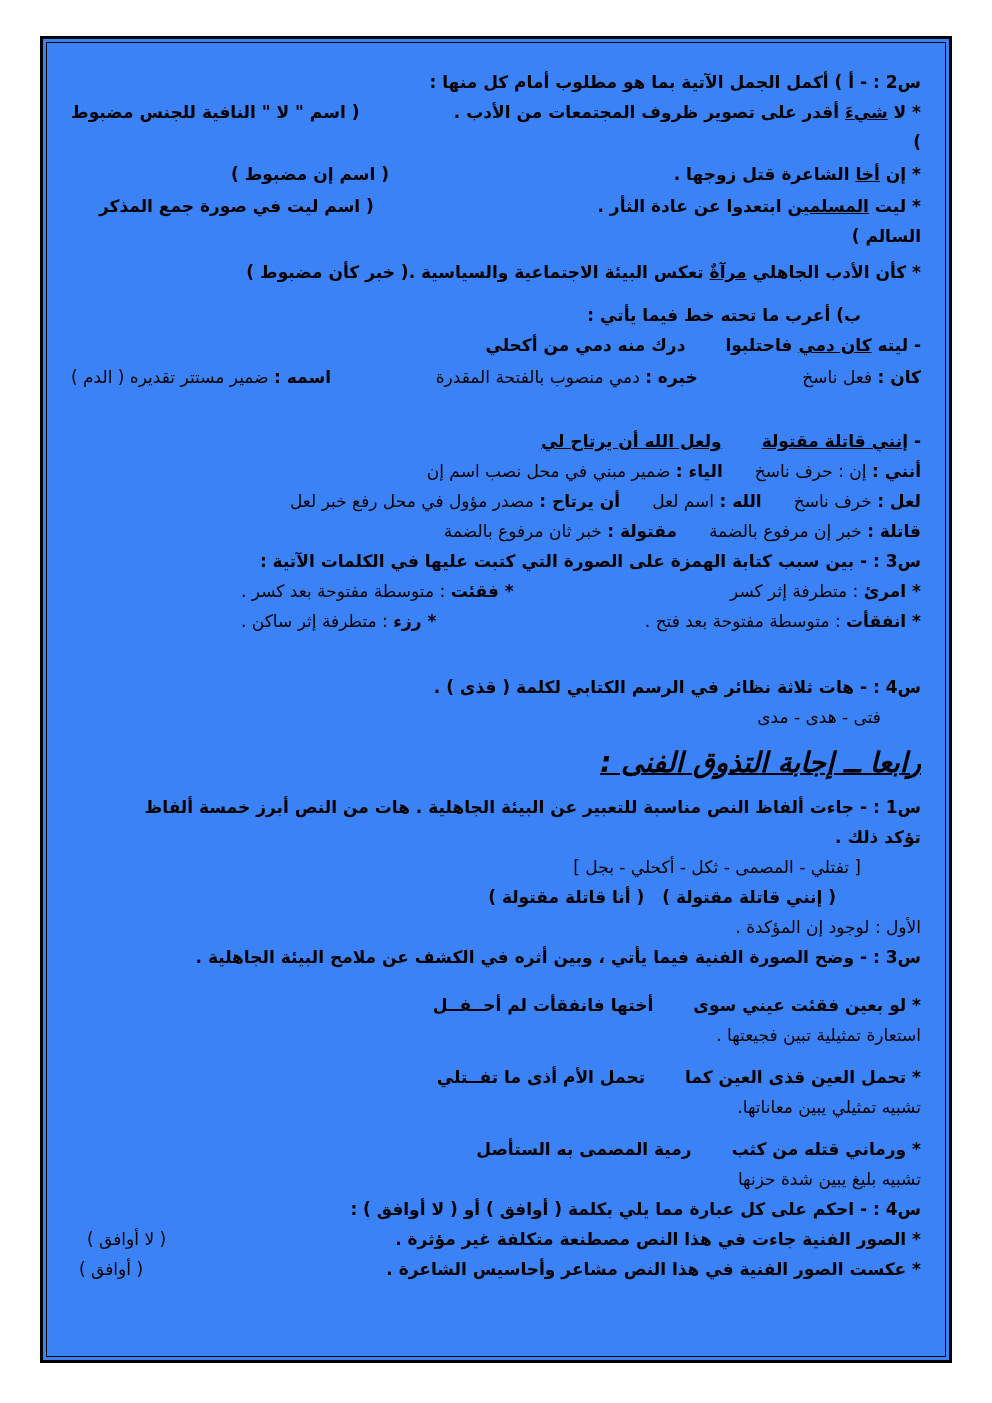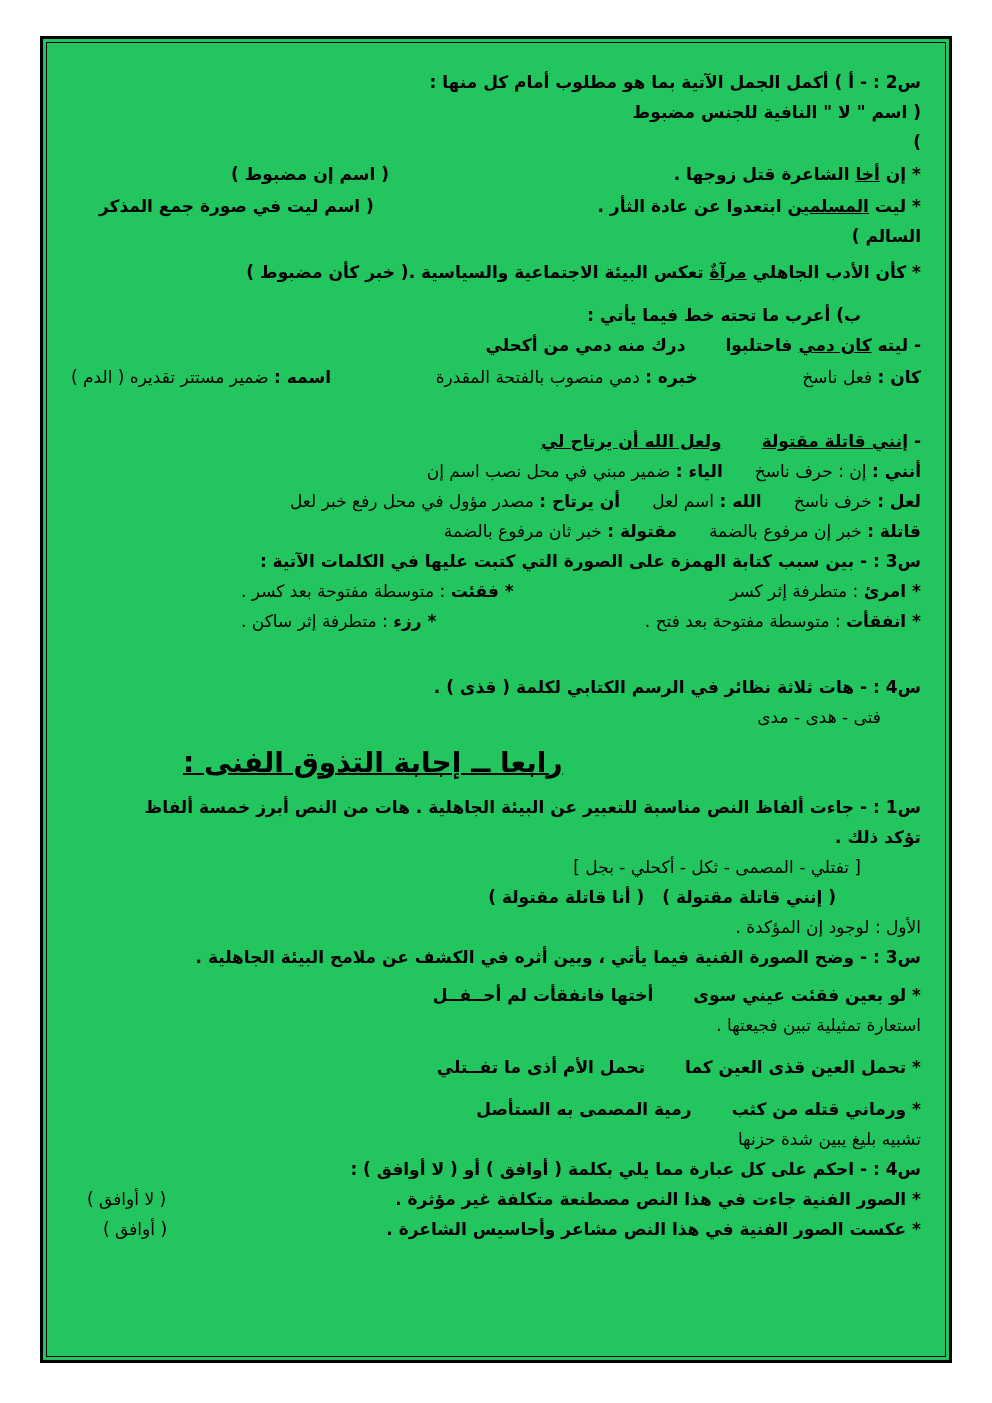--- a/index.html
+++ b/index.html
@@ -1,52 +1,54 @@
 <!DOCTYPE html>
 <html lang="ar" dir="rtl"><head>
 <meta charset="utf-8">
 <style>
   * { margin:0; padding:0; box-sizing:border-box; }
   html,body { width:992px; height:1403px; background:#ffffff; }
   body { font-family:"DejaVu Sans", sans-serif; color:#000; position:relative; overflow:hidden; }
   .frame-outer {
     position:absolute; left:40px; top:36px; right:40px; bottom:40px;
-    border:3px solid #000; padding:3px; background:#22c55e;
+    border:3px solid #000; padding:3px; background:#3b82f6;
   }
   .frame-inner {
     width:100%; height:100%; border:1px solid #000;
     padding:24px 24px 10px 24px; direction:rtl; overflow:hidden;
   }
   .line { font-size:17px; line-height:30px; text-align:right; white-space:nowrap; }
   .bold { font-weight:bold; }
   .u { text-decoration:underline; }
   .split { display:flex; justify-content:space-between; align-items:baseline; }
   .gap { display:inline-block; width:40px; }
   .gap-sm { display:inline-block; width:18px; }
   .gap-md { display:inline-block; width:32px; }
   .mt2{margin-top:2px}.mt4{margin-top:12px}.mt6{margin-top:6px}.mt8{margin-top:8px}
-  .mt10{margin-top:8px}.mt20{margin-top:13px}.mt28{}
+  .mt10{margin-top:18px}.mt20{margin-top:13px}.mt28{}
   .mt30{margin-top:36px}.mt34{margin-top:34px}
-  .ml6{margin-left:16px}.ml16{margin-left:32px}.ml28{margin-left:28px}
+  .ml6{margin-left:16px}.ml16{margin-left:8px}.ml28{margin-left:28px}
   .ml160{margin-left:160px}.ml170{margin-left:170px}.ml185{margin-left:185px}
   .pr40{padding-right:40px}.pr60{padding-right:60px}.pr85{padding-right:85px}
   .main-heading {
-    font-size:28px; font-weight:bold; text-align:left; line-height:46px;
+    font-size:28px; font-weight:bold; text-align:right; line-height:46px;
     text-decoration:underline; text-decoration-thickness:2px; margin-left:112px;
+    font-style:italic;
   }
 </style>
 </head>
 <body>
 
 <div class="frame-outer">
  <div class="frame-inner">
 
   <div class="line bold">س2 : - أ )  أكمل الجمل الآتية بما هو مطلوب أمام كل منها :</div>
 
   <div class="line split bold">
+    <span><span>* لا  </span><span class="u">شيءَ</span><span>  أقدر على تصوير ظروف المجتمعات من الأدب .</span></span>
     <span>( اسم " لا " النافية للجنس مضبوط</span>
   </div>
   <div class="line bold">)</div>
 
   <div class="line split bold mt2">
     <span><span>* إن  </span><span class="u">أخا</span><span>  الشاعرة قتل زوجها .</span></span>
     <span class="ml160">( اسم إن مضبوط )</span>
   </div>
 
   <div class="line split bold mt2">
@@ -117,20 +119,21 @@
   <div class="line bold">س3 : - وضح الصورة الفنية فيما يأتي ، وبين أثره في الكشف عن ملامح البيئة الجاهلية .</div>
 
   <div class="line bold mt10">
     <span>* لو بعين فقئت عيني سوى</span><span class="gap"></span><span>أختها فانفقأت لم أحــفــل</span>
   </div>
   <div class="line">استعارة تمثيلية تبين فجيعتها .</div>
 
   <div class="line bold mt4">
     <span>* تحمل العين قذى العين كما</span><span class="gap"></span><span>تحمل الأم أذى ما تفــتلي</span>
   </div>
+  <div class="line">تشبيه تمثيلي يبين معاناتها.</div>
 
   <div class="line bold mt4">
     <span>* ورماني قتله من كثب</span><span class="gap"></span><span>رمية المصمى به الستأصل</span>
   </div>
   <div class="line">تشبيه بليغ يبين شدة حزنها</div>
 
   <div class="line bold">س4 : - احكم على كل عبارة مما يلي بكلمة ( أوافق ) أو ( لا أوافق ) :</div>
 
   <div class="line split">
     <span class="bold">* الصور الفنية جاءت في هذا النص مصطنعة متكلفة غير مؤثرة .</span>

